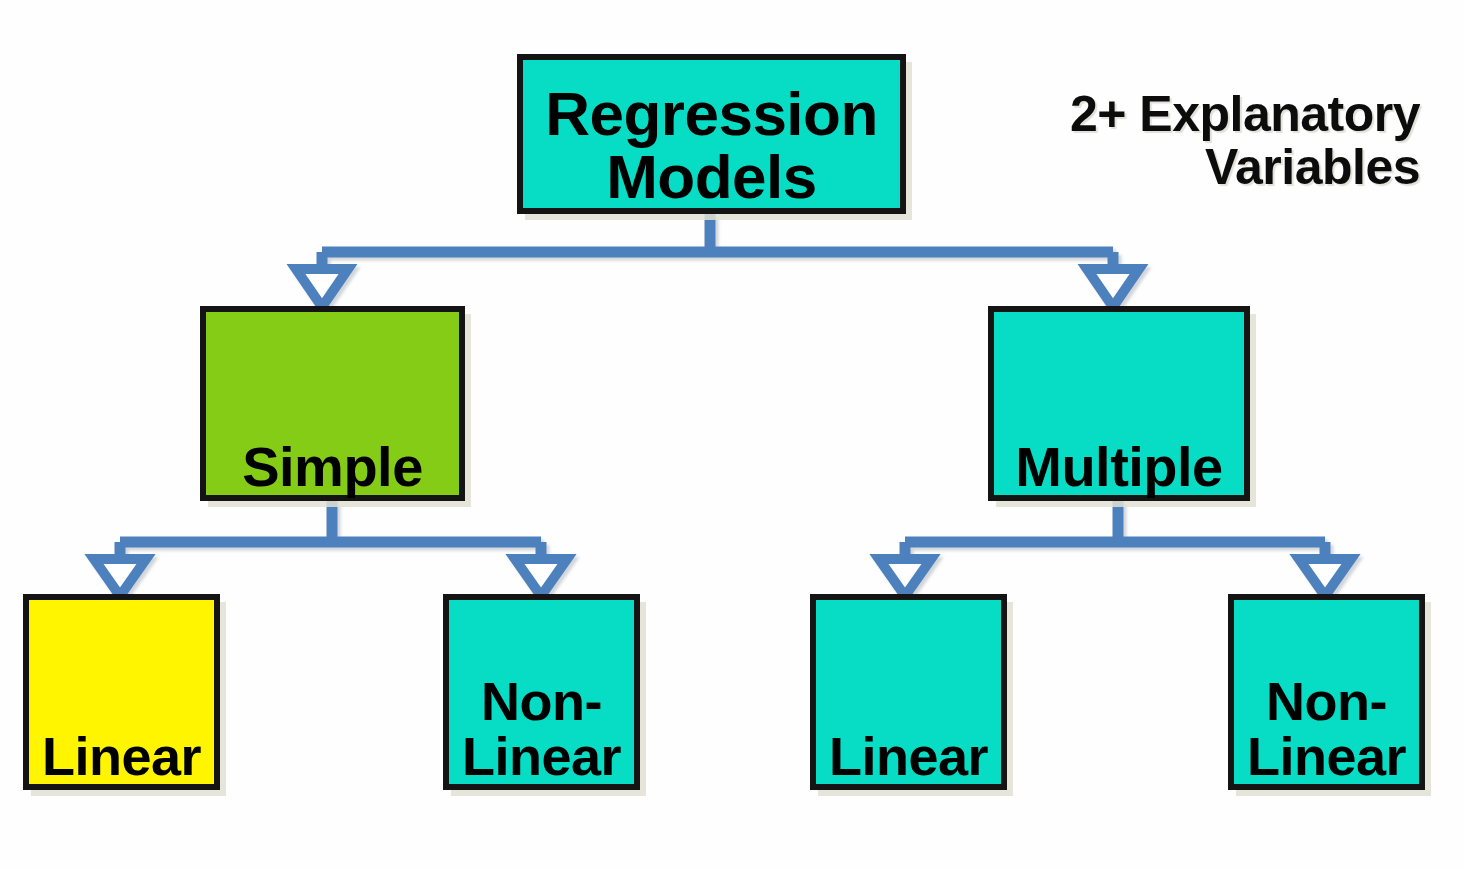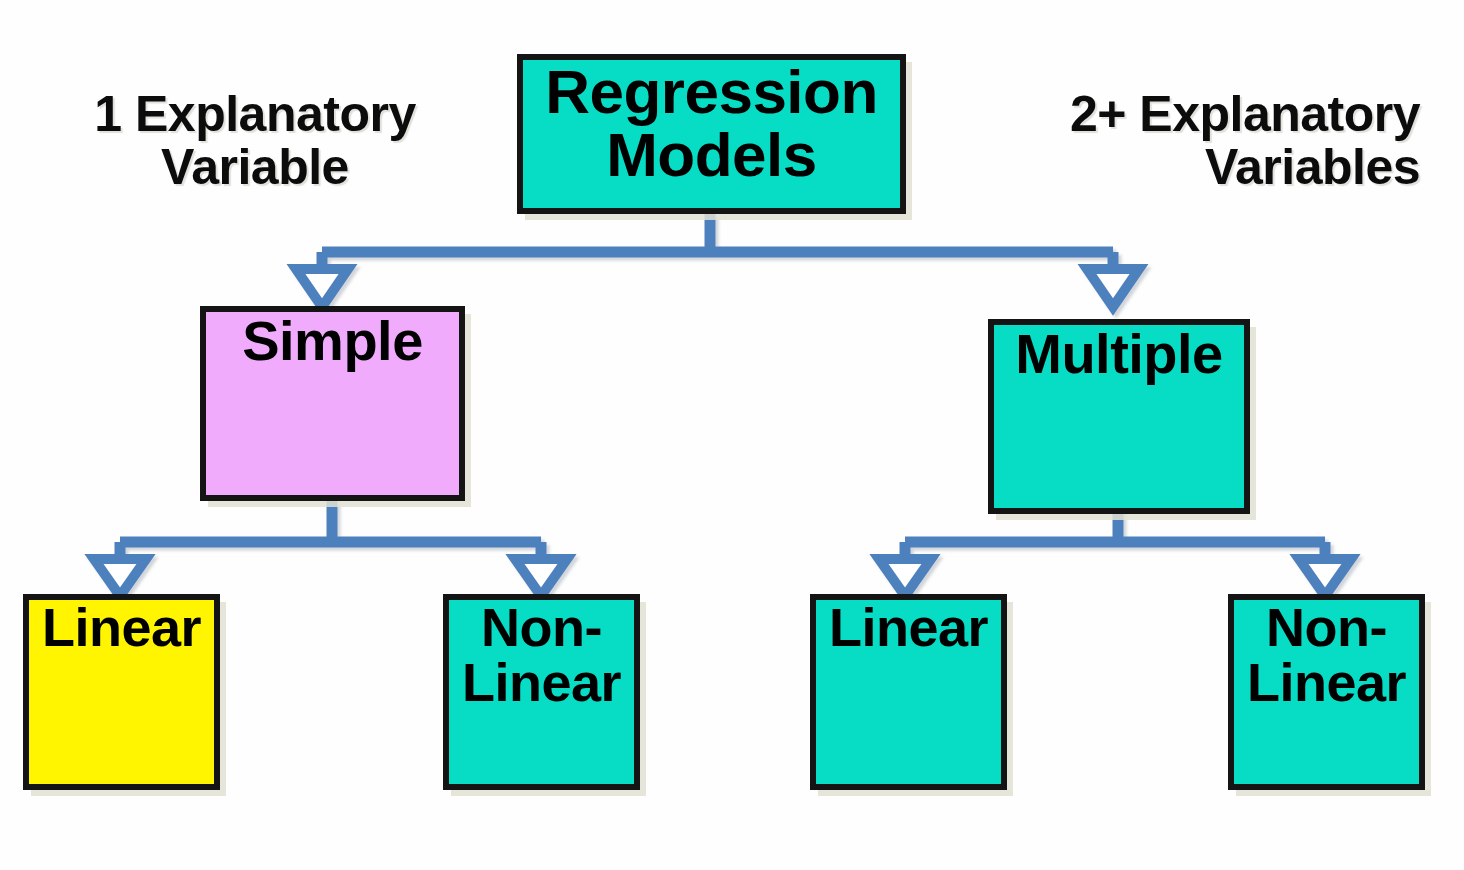--- a/index.html
+++ b/index.html
@@ -24,21 +24,21 @@
     top: 0;
     width: 1464px;
     height: 870px;
     pointer-events: none;
   }
   .node {
     position: absolute;
     box-sizing: border-box;
     border: 6px solid #141414;
     display: flex;
-    align-items: flex-start;
+    align-items: flex-end;
     justify-content: center;
     text-align: center;
     color: #000000;
     font-weight: bold;
     line-height: 1.02;
     letter-spacing: -0.5px;
     box-shadow: 7px 7px 0 -1px rgba(226,224,210,0.85);
     z-index: 3;
   }
   .node-label {
@@ -54,21 +54,21 @@
     line-height: 1.06;
     letter-spacing: -0.5px;
     white-space: pre-line;
     text-shadow: 2px 2px 1px rgba(200,198,188,0.55);
     z-index: 2;
   }
 
   
   #node-root      { left: 517px;  top: 54px;  width: 389px; height: 160px; font-size: 62px; }
   #node-simple    { left: 200px;  top: 306px; width: 265px; height: 195px; font-size: 56px; }
-  #node-multiple  { left: 988px;  top: 306px; width: 262px; height: 195px; font-size: 56px; margin-top: 13px; }
+  #node-multiple  { left: 988px;  top: 306px; width: 262px; height: 195px; font-size: 56px; }
   #node-simple-linear     { left: 23px;   top: 594px; width: 197px; height: 196px; font-size: 54px; }
   #node-simple-nonlinear  { left: 443px;  top: 594px; width: 197px; height: 196px; font-size: 54px; }
   #node-multiple-linear   { left: 810px;  top: 594px; width: 197px; height: 196px; font-size: 54px; }
   #node-multiple-nonlinear{ left: 1228px; top: 594px; width: 197px; height: 196px; font-size: 54px; }
 
   
   #label-left  { left: 30px;  top: 88px;  width: 450px; font-size: 50px; }
   #label-right { left: 940px; top: 88px;  width: 480px; font-size: 50px; text-align: right; }
 </style>
 </head>
@@ -110,32 +110,30 @@
     <g fill="#ffffff" stroke="#4E81BD" stroke-width="10" stroke-linejoin="miter" filter="url(#soft-shadow)">
       <polygon points="296,269 348,269 322,307"></polygon>
       <polygon points="1087,269 1139,269 1113,307"></polygon>
       <polygon points="94,559 146,559 120,596"></polygon>
       <polygon points="515,559 567,559 541,596"></polygon>
       <polygon points="879,559 931,559 905,596"></polygon>
       <polygon points="1299,559 1351,559 1325,596"></polygon>
     </g>
   </svg>
 
-  <div class="side-label" id="label-left">1 Explanatory
-Variable</div>
 
   <div class="side-label" id="label-right">2+  Explanatory
 Variables</div>
 
   <div class="node" id="node-root" style="background: rgb(7, 220, 196); border-color: rgb(20, 20, 20); color: rgb(0, 0, 0);">
     <span class="node-label">Regression
 Models</span>
   </div>
 
-  <div class="node" id="node-simple" style="background: #f0abfc; border-color: rgb(20, 20, 20); color: rgb(0, 0, 0);">
+  <div class="node" id="node-simple" style="background: #84cc16; border-color: rgb(20, 20, 20); color: rgb(0, 0, 0);">
     <span class="node-label">Simple</span>
   </div>
 
   <div class="node" id="node-multiple" style="background: rgb(7, 220, 196); border-color: rgb(20, 20, 20); color: rgb(0, 0, 0);">
     <span class="node-label">Multiple</span>
   </div>
 
   <div class="node" id="node-simple-linear" style="background: rgb(255, 245, 0); border-color: rgb(20, 20, 20); color: rgb(0, 0, 0);">
     <span class="node-label">Linear</span>
   </div>

